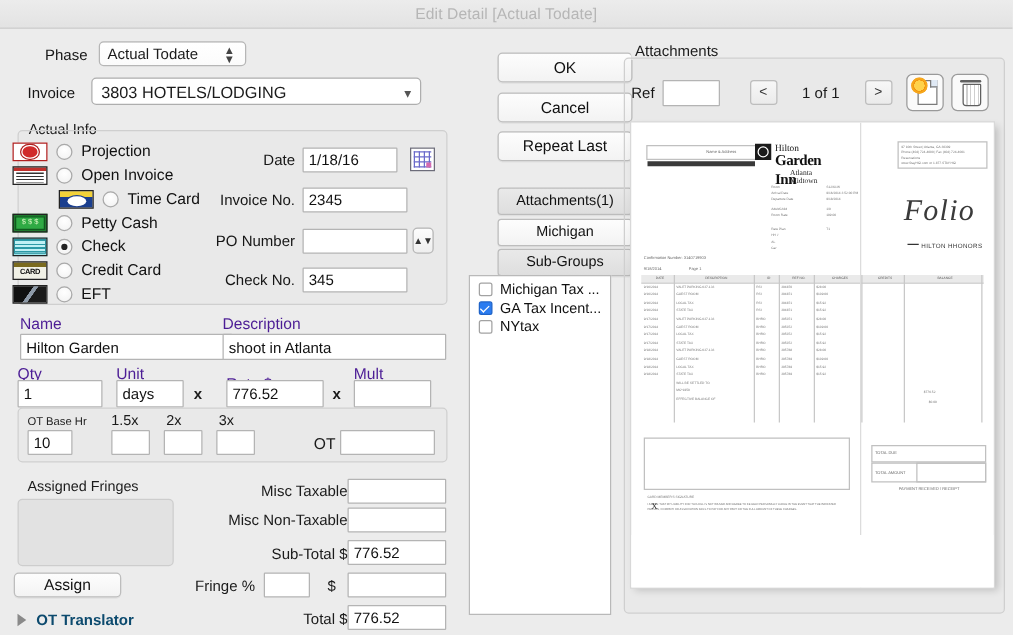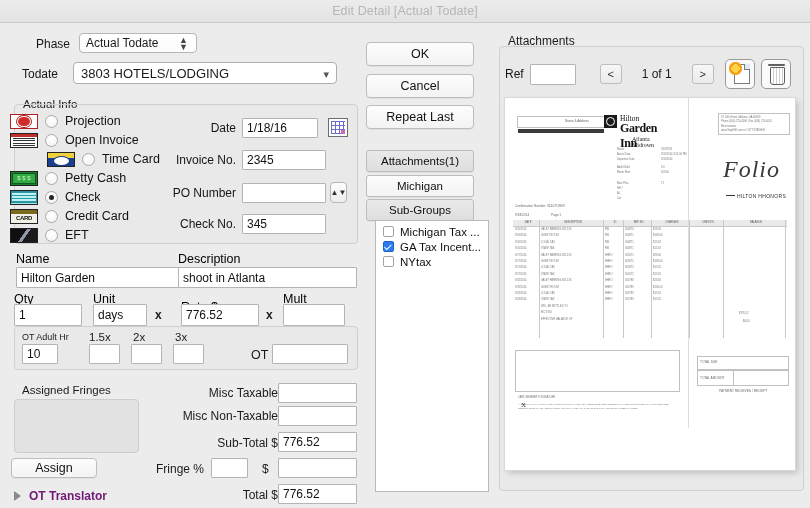--- a/index.html
+++ b/index.html
@@ -82,31 +82,31 @@
       linear-gradient(#6a6acb,#6a6acb) 8px 0/1px 100% no-repeat,
       linear-gradient(#6a6acb,#6a6acb) 12px 0/1px 100% no-repeat;}
   #cal-icon .pink{position:absolute;right:2px;bottom:2px;width:4px;height:4px;background:#d36ab0;}
 
   
   .stepper{width:17px;height:21px;border:1px solid #b6b6b6;border-radius:4px;
     background:linear-gradient(#fdfdfd,#eee);display:flex;flex-direction:column;
     align-items:center;justify-content:center;font-size:8px;line-height:7px;color:#333;box-sizing:border-box;}
 
   
-  .caption{position:absolute;font-size:12.5px;color:#000000;}
+  .caption{position:absolute;font-size:12.5px;color:#4c1d95;}
 
   
   #otbox{left:14px;top:326px;width:344px;height:44px;}
 
   
   #fringebox{position:absolute;left:14px;top:399px;width:125px;height:54px;
     background:#e2e2e2;border:1px solid #cdcdcd;border-radius:4px;box-sizing:border-box;}
 
   
-  .cbtn{position:absolute;left:366px;width:108px;height:24px;}
+  .cbtn{position:absolute;left:398px;width:108px;height:24px;}
 
   
   #sglist{position:absolute;left:375px;top:220px;width:114px;height:272px;
     background:#fff;border:1px solid #b9b9b9;box-sizing:border-box;padding-top:3px;}
   .cbrow{display:flex;align-items:center;height:15px;padding-left:7px;}
   .cb{width:11px;height:11px;border:1px solid #a2a2a2;border-radius:2px;background:#fff;
       margin-right:6px;box-sizing:border-box;display:flex;align-items:center;justify-content:center;flex:0 0 auto;}
   .cb.on{background:#2b7cf0;border-color:#1f63c8;}
   .cb.on::after{content:"";width:6px;height:3px;border-left:1.6px solid #fff;border-bottom:1.6px solid #fff;
       transform:rotate(-45deg) translate(0px,-1px);}
@@ -154,38 +154,38 @@
   #folio{position:absolute;left:218px;top:58px;font-family:"Liberation Serif",serif;
      font-style:italic;font-size:24px;color:#3a3a3a;letter-spacing:1px;}
   #hhonors{position:absolute;left:221px;top:95px;font-size:5px;color:#333;letter-spacing:.3px;}
   #hhonors .hm{display:inline-block;width:9px;height:5px;margin-right:2px;
      background:linear-gradient(#333,#333) 0 2px/9px 1px no-repeat;position:relative;}
 
   
   #ottrans{position:absolute;left:14px;top:489px;display:flex;align-items:center;}
   #ottrans .tri{width:0;height:0;border-left:7px solid #8a8a8a;border-top:5px solid transparent;
      border-bottom:5px solid transparent;margin-right:8px;}
-  #ottrans .t{font-size:12px;font-weight:bold;color:#701a75;}
+  #ottrans .t{font-size:12px;font-weight:bold;color:#0c4a6e;}
 </style>
 </head>
 <body>
 
 <div id="app">
 
   <div class="titlebar">
     <span class="title">Edit Detail [Actual Todate]</span>
   </div>
 
   <div class="lbl" style="position:absolute;left:36px;top:37px;">Phase</div>
   <div id="phase-pop">
     <span>Actual Todate</span>
     <span class="updown">▲<br>▼</span>
   </div>
 
-  <div class="lbl" style="position:absolute;left:22px;top:67px;">Todate</div>
+  <div class="lbl" style="position:absolute;left:22px;top:67px;">Invoice</div>
   <div id="acct-combo">
     <span>3803 HOTELS/LODGING</span>
     <span class="chev">▾</span>
   </div>
 
   <div class="grouptitle" style="left:20px;top:98px;">Actual Info</div>
   <div class="group" id="actualinfo"></div>
 
   <div class="radiorow" style="top:112px;">
     <span class="ico" style="background:#fff;border-color:#b02020;">
@@ -279,21 +279,21 @@
 
   <div class="caption" style="left:181px;top:300px;">Rate $</div>
   <div class="field" style="position:absolute;left:181px;top:304px;width:78px;height:22px;">776.52</div>
 
   <div style="position:absolute;left:266px;top:308px;font-size:12px;font-weight:bold;">x</div>
 
   <div class="caption" style="left:283px;top:292px;">Mult</div>
   <div class="field" style="position:absolute;left:283px;top:304px;width:62px;height:22px;"></div>
 
   <div class="group" id="otbox"></div>
-  <div style="position:absolute;left:22px;top:332px;font-size:9px;color:#222;">OT Adult Hr</div>
+  <div style="position:absolute;left:22px;top:332px;font-size:9px;color:#222;">OT Base Hr</div>
   <div class="field" style="position:absolute;left:22px;top:344px;width:36px;height:20px;">10</div>
 
   <div style="position:absolute;left:89px;top:331px;font-size:11.5px;">1.5x</div>
   <div class="field" style="position:absolute;left:89px;top:344px;width:31px;height:20px;"></div>
 
   <div style="position:absolute;left:133px;top:331px;font-size:11.5px;">2x</div>
   <div class="field" style="position:absolute;left:131px;top:344px;width:31px;height:20px;"></div>
 
   <div style="position:absolute;left:175px;top:331px;font-size:11.5px;">3x</div>
   <div class="field" style="position:absolute;left:173px;top:344px;width:31px;height:20px;"></div>

